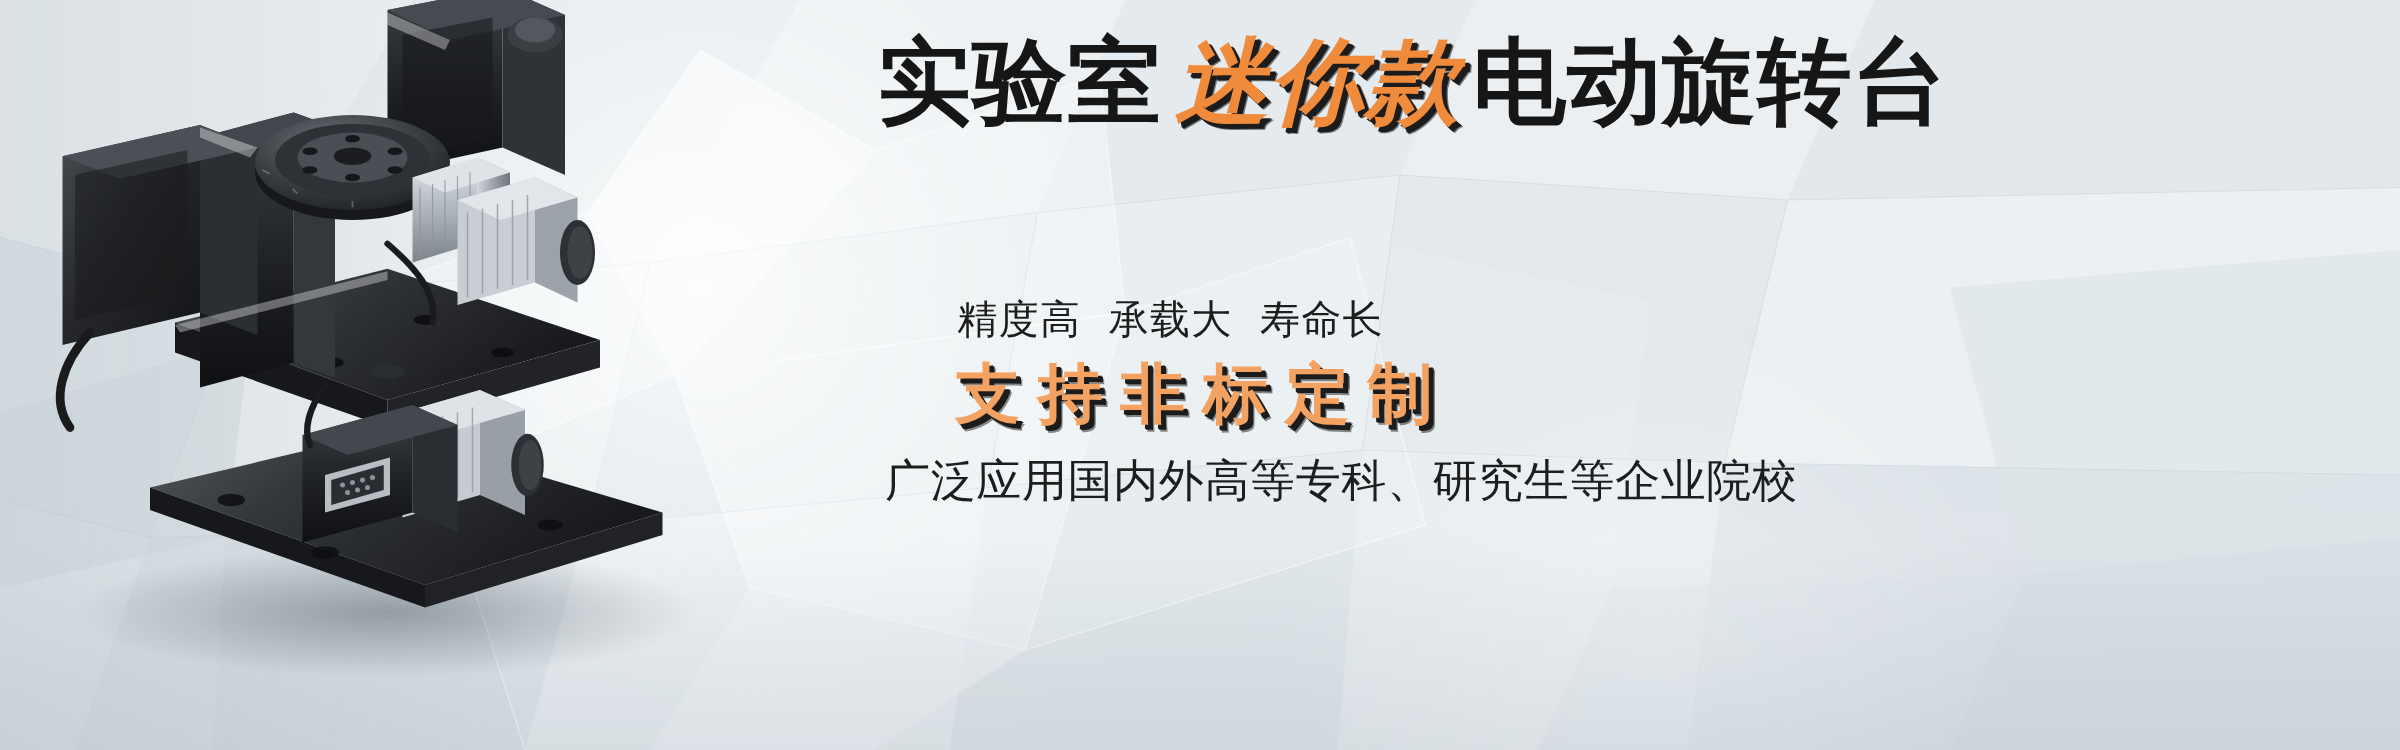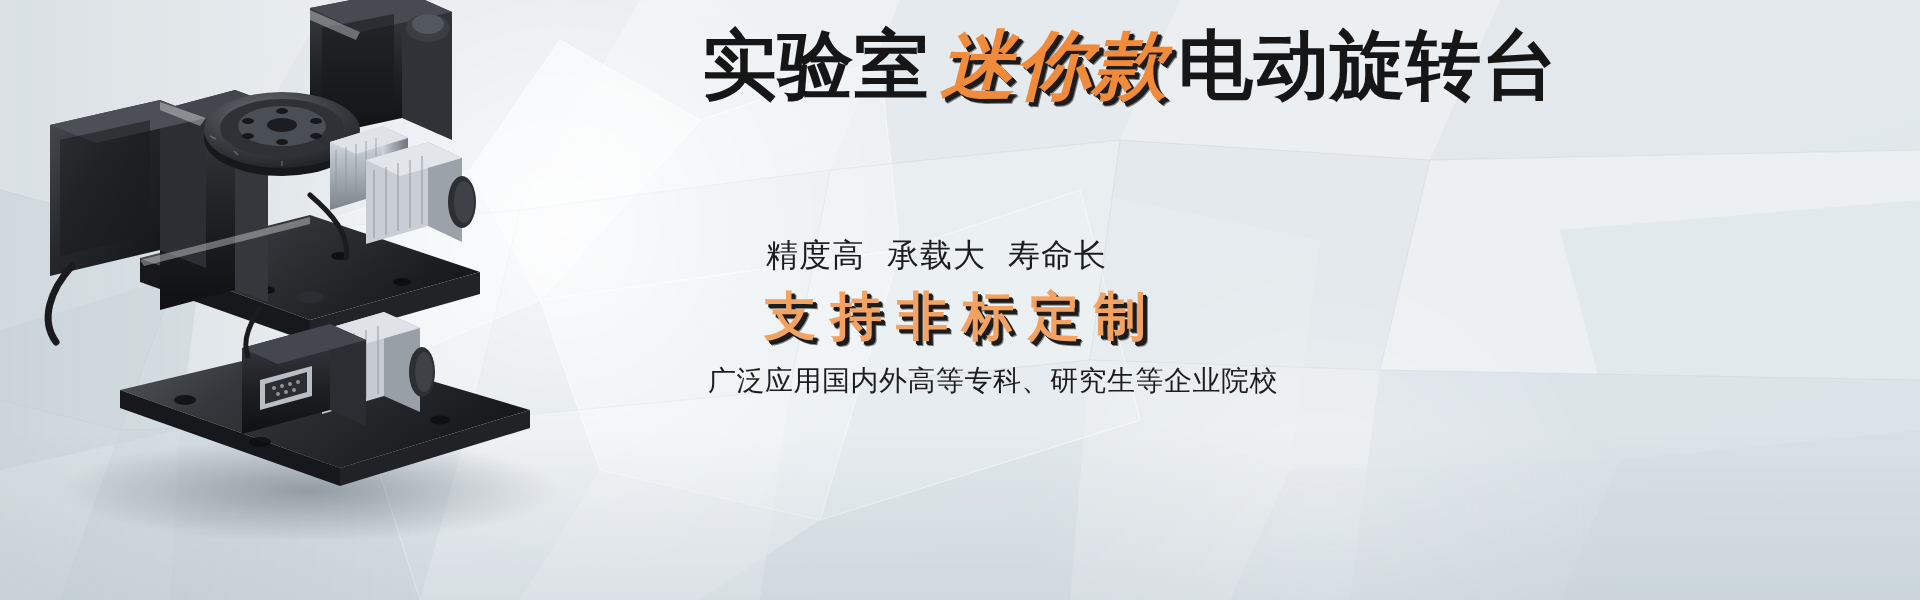--- a/index.html
+++ b/index.html
@@ -121,21 +121,21 @@
     text-shadow:
       3px 3px 0 #1c1c1c,
       4px 4px 0 #1c1c1c,
       5px 5px 0 rgba(25,25,25,0.5);
   }
 
   .line5 {
     position:absolute;
     left:6px; top:367px;
     white-space:nowrap;
-    font-size:28px;
+    font-size:36px;
     line-height:1;
     color:#1d1d1d;
     letter-spacing:0.5px;
   }
 </style>
 </head>
 <body>
 
 <div id="banner">
 

